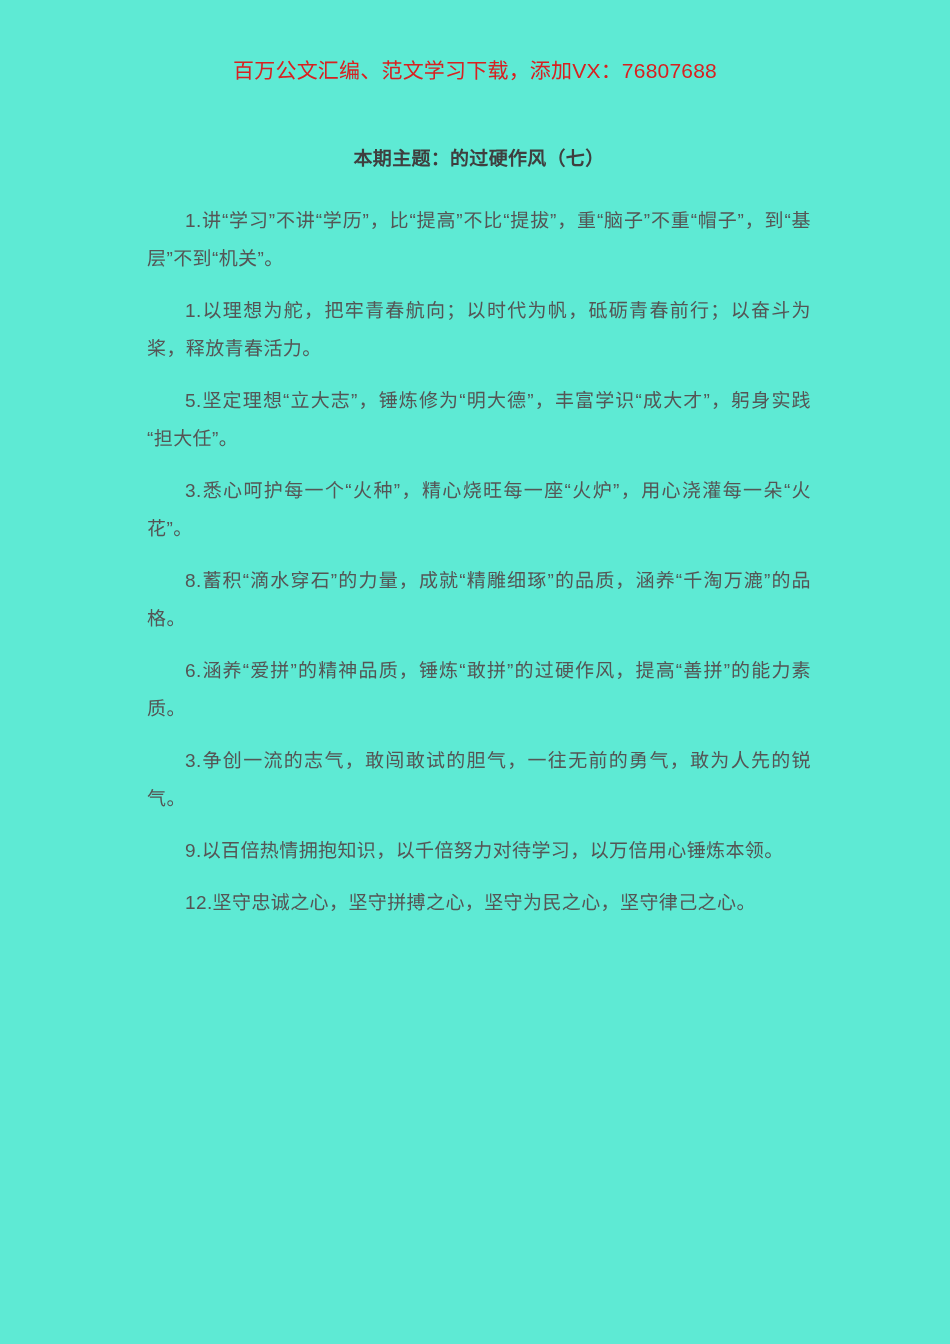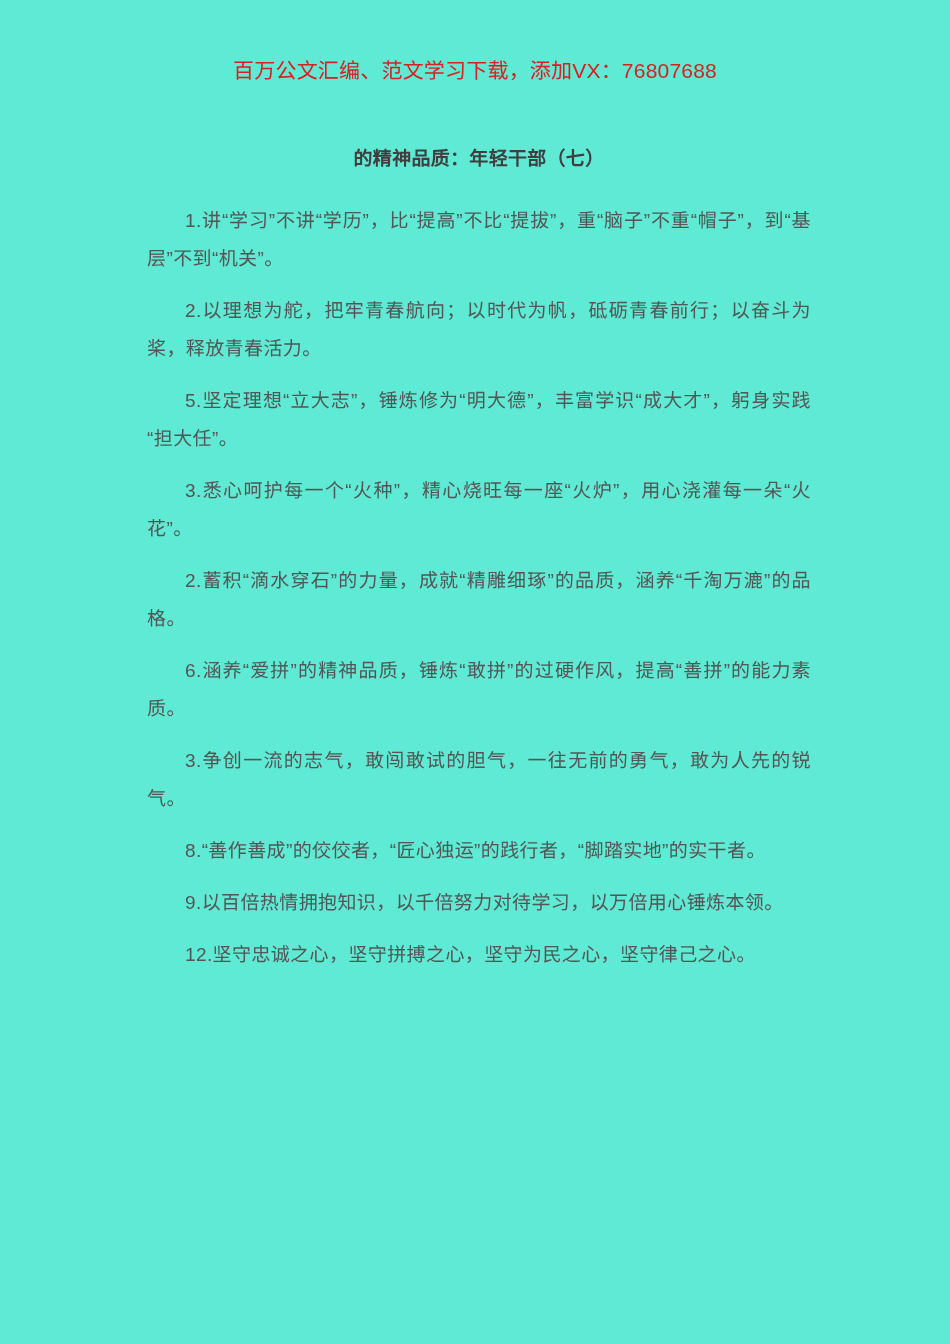--- a/index.html
+++ b/index.html
@@ -89,30 +89,29 @@
 </head>
 <body>
 
 <div class="page">
 
   <div class="promo-banner">百万公文汇编、范文学习下载，添加VX：76807688</div>
 
   <div class="doc">
 
 
-    <div class="doc-subtitle">的精神品质：年轻干部（七）</div>
+    <div class="doc-subtitle">本期主题：的过硬作风（七）</div>
 
     <div class="para-list">
       <p class="para">1.讲“学习”不讲“学历”，比“提高”不比“提拔”，重“脑子”不重“帽子”，到“基层”不到“机关”。</p>
-      <p class="para">2.以理想为舵，把牢青春航向；以时代为帆，砥砺青春前行；以奋斗为桨，释放青春活力。</p>
+      <p class="para">1.以理想为舵，把牢青春航向；以时代为帆，砥砺青春前行；以奋斗为桨，释放青春活力。</p>
       <p class="para">5.坚定理想“立大志”，锤炼修为“明大德”，丰富学识“成大才”，躬身实践“担大任”。</p>
       <p class="para">3.悉心呵护每一个“火种”，精心烧旺每一座“火炉”，用心浇灌每一朵“火花”。</p>
-      <p class="para">2.蓄积“滴水穿石”的力量，成就“精雕细琢”的品质，涵养“千淘万漉”的品格。</p>
+      <p class="para">8.蓄积“滴水穿石”的力量，成就“精雕细琢”的品质，涵养“千淘万漉”的品格。</p>
       <p class="para">6.涵养“爱拼”的精神品质，锤炼“敢拼”的过硬作风，提高“善拼”的能力素质。</p>
       <p class="para">3.争创一流的志气，敢闯敢试的胆气，一往无前的勇气，敢为人先的锐气。</p>
-      <p class="para">8.“善作善成”的佼佼者，“匠心独运”的践行者，“脚踏实地”的实干者。</p>
       <p class="para">9.以百倍热情拥抱知识，以千倍努力对待学习，以万倍用心锤炼本领。</p>
       <p class="para">12.坚守忠诚之心，坚守拼搏之心，坚守为民之心，坚守律己之心。</p>
     </div>
 
   </div>
 
 </div>
 
 </body></html>

